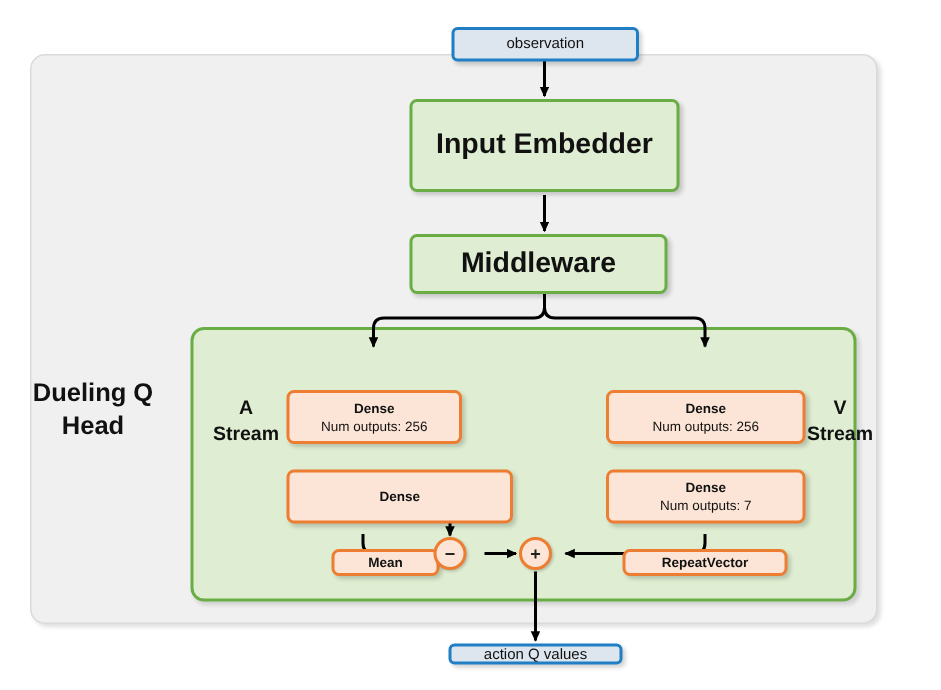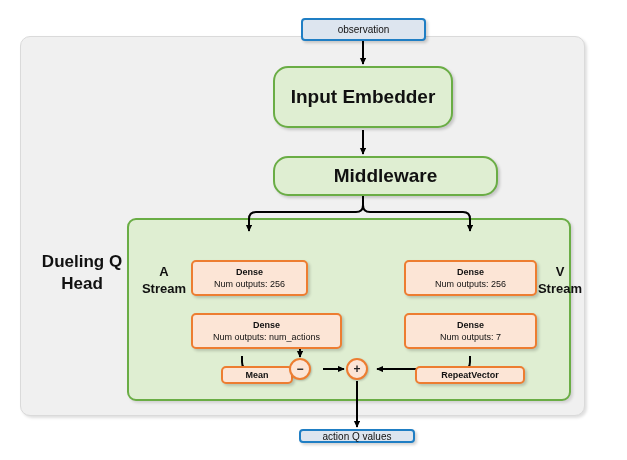--- a/index.html
+++ b/index.html
@@ -66,21 +66,21 @@
   .io-node {
     background: #dde5ef;
     border: 2px solid #1f7ec4;
     border-radius: 4px;
     font-size: 10px;
     color: #111111;
   }
   .green-node {
     background: #dfeed2;
     border: 2px solid #6aad45;
-    border-radius: 15px;
+    border-radius: 5px;
     font-size: 19px;
     font-weight: bold;
     color: #111111;
   }
   .orange-node {
     background: #fce5d6;
     border: 2px solid #ed7d31;
     border-radius: 5px;
     color: #111111;
     margin-top: 27px;
@@ -182,32 +182,31 @@
   </svg>
 
   <div class="node io-node" style="left:301px; top:6px; width:125px; height:23px;margin-top:12px;">
     <span>observation</span>
   </div>
 
   <div class="node green-node" style="left:273px; top:66px; width:180px; height:62px;">
     <span>Input Embedder</span>
   </div>
 
-  <div class="node green-node" style="left:273px; top:156px; width:225px; height:40px;">
+  <div class="node green-node" style="left:273px; top:156px; width:172px; height:40px;">
     <span>Middleware</span>
   </div>
 
   <div class="node orange-node" style="left:191px; top:233px; width:117px; height:36px;">
     <div class="n-title">Dense</div>
     <div class="n-sub">Num outputs: 256</div>
   </div>
 
   <div class="node orange-node" style="left:191px; top:286px; width:151px; height:36px;">
     <div class="n-title">Dense</div>
-    <div class="n-sub">Num outputs: num_actions</div>
   </div>
 
   <div class="node orange-node small-orange" style="left:221px; top:339px; width:72px; height:18px;">
     <span>Mean</span>
   </div>
 
   <div class="node orange-node" style="left:404px; top:233px; width:133px; height:36px;">
     <div class="n-title">Dense</div>
     <div class="n-sub">Num outputs: 256</div>
   </div>
@@ -225,21 +224,21 @@
     <span>−</span>
   </div>
   <div class="op-circle" style="left:346px; top:358px;">
     <span>+</span>
   </div>
 
   <div class="node io-node" style="left:299px; top:429px; width:116px; height:14px;">
     <span>action Q values</span>
   </div>
 
-  <div class="label-text label-head" style="left:32px; top:251px; width:100px;">
+  <div class="label-text label-head" style="left:12px; top:251px; width:100px;">
     <span>Dueling Q Head</span>
   </div>
 
   <div class="label-text label-stream" style="left:138px; top:263px; width:52px;">
     <div>A</div>
     <div>Stream</div>
   </div>
 
   <div class="label-text label-stream" style="left:534px; top:263px; width:52px;">
     <div>V</div>

